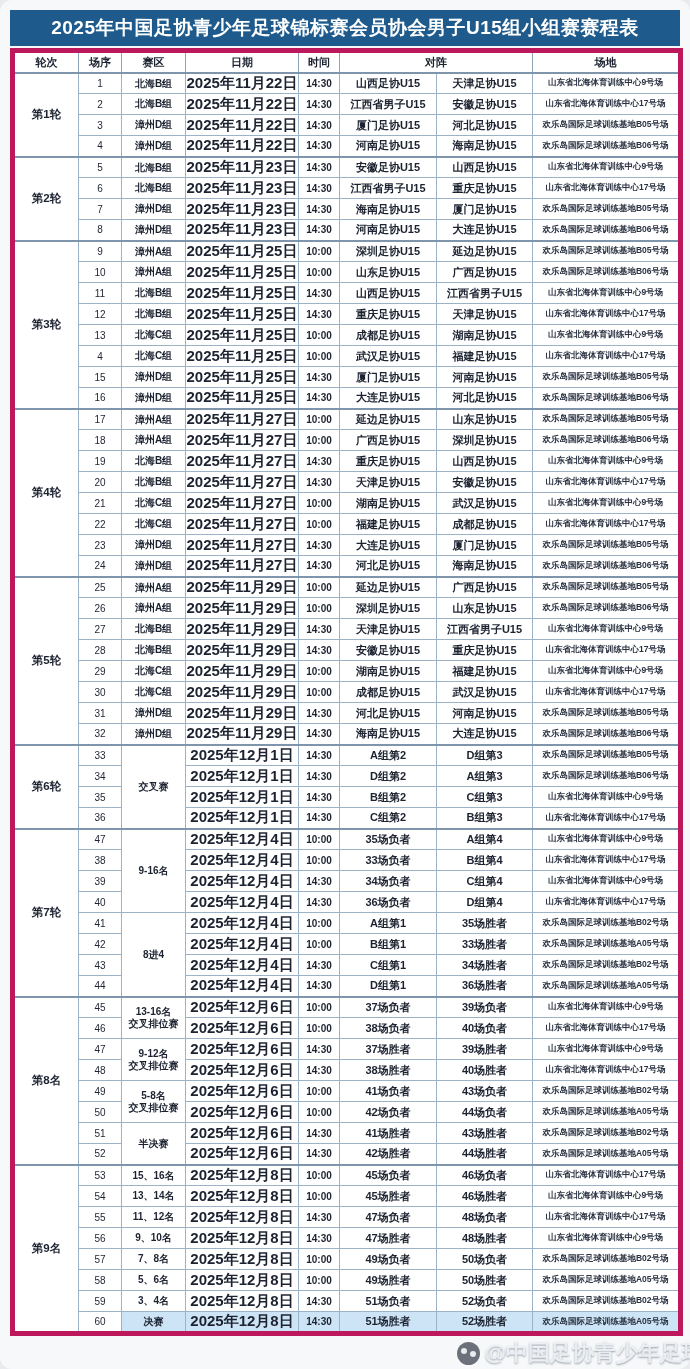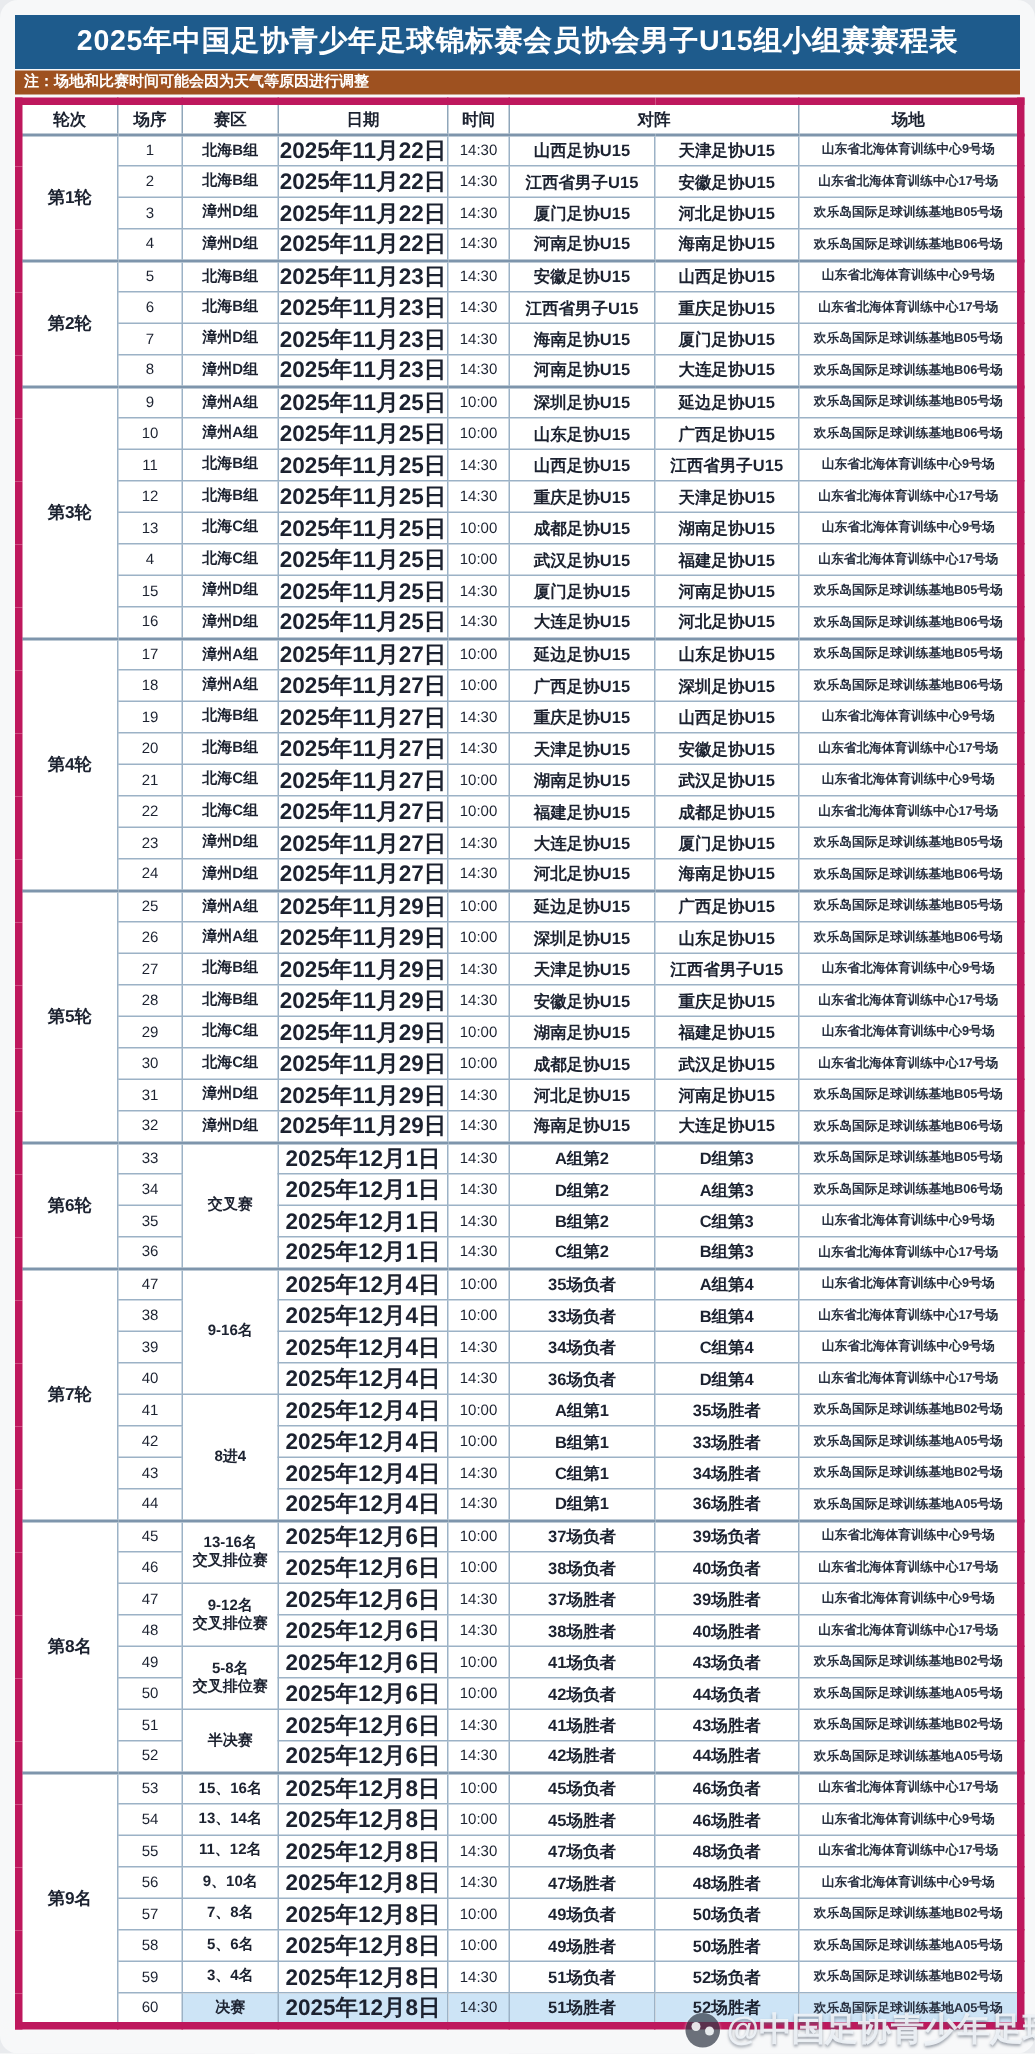--- a/index.html
+++ b/index.html
@@ -28,21 +28,21 @@
     color:#1c2230; overflow:hidden; white-space:nowrap; padding:0;
   }
   thead tr { height:22px; }
   th { font-size:11px; font-weight:bold; border-color:#8fa6ba; background:#fff; }
   tbody tr { height:21px; }
   tr.round-start td { border-top:2px solid #7e95ac; }
   td.round-label { font-size:11.5px; font-weight:bold;margin-left:21px; }
   td.no   { font-size:10px; }
   td.zone { font-size:10px; font-weight:bold; line-height:1.15; white-space:normal;margin-top:21px; }
   td.date { font-size:15px; font-weight:bold; }
-  td.time { font-size:10px; font-weight:normal;margin-top:40px; }
+  td.time { font-size:10px; font-weight:bold;margin-top:40px; }
   td.team { font-size:11px; font-weight:bold; }
   td.venue{ font-size:8.5px; font-weight:bold; color:#2a3242; }
   td.hl   { background:#cde4f6; }
   .watermark {
     position:absolute; right:-14px; bottom:1px; display:flex; align-items:center; gap:5px;
     font-weight:bold; font-size:22px; color:rgba(240,244,248,0.9);
     text-shadow:0 1px 2px rgba(90,100,115,0.6); white-space:nowrap; pointer-events:none;
   }
   .wm-ball {
     display:inline-block; width:23px; height:23px; border-radius:50%;
@@ -55,21 +55,20 @@
   }
   .wm-ball::before { left:4px; top:6px; }
   .wm-ball::after  { left:13px; top:9px; }
 </style>
 </head>
 <body>
 
 <div class="page">
   <div class="inner">
     <div class="title-bar">2025年中国足协青少年足球锦标赛会员协会男子U15组小组赛赛程表</div>
-    <div class="note-bar">注：场地和比赛时间可能会因为天气等原因进行调整</div>
     <table>
       <colgroup>
         <col style="width:66px">
           <col style="width:43px">
           <col style="width:64px">
         <col style="width:113px">
           <col style="width:41px">
           <col style="width:97px">
         <col style="width:96px">
           <col style="width:148px">

